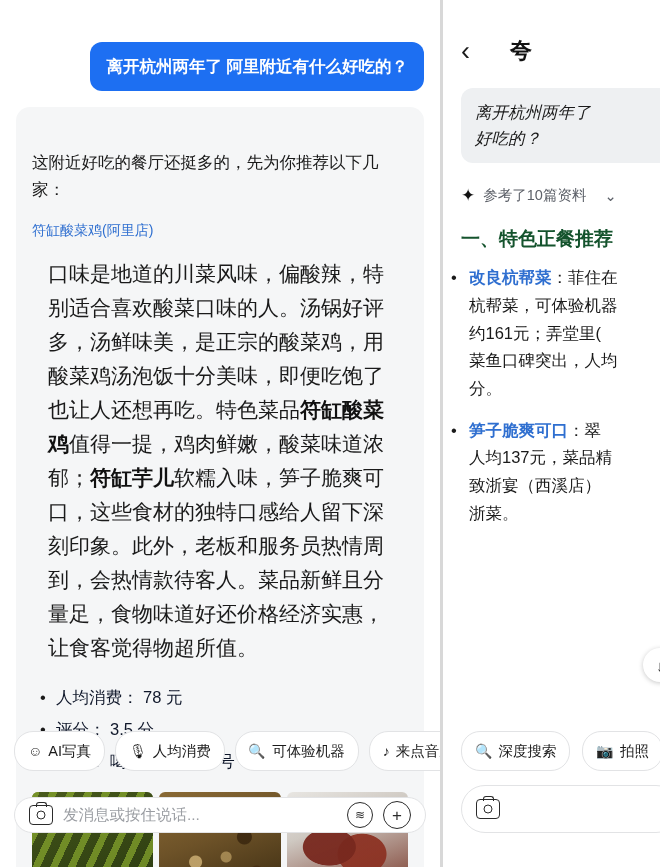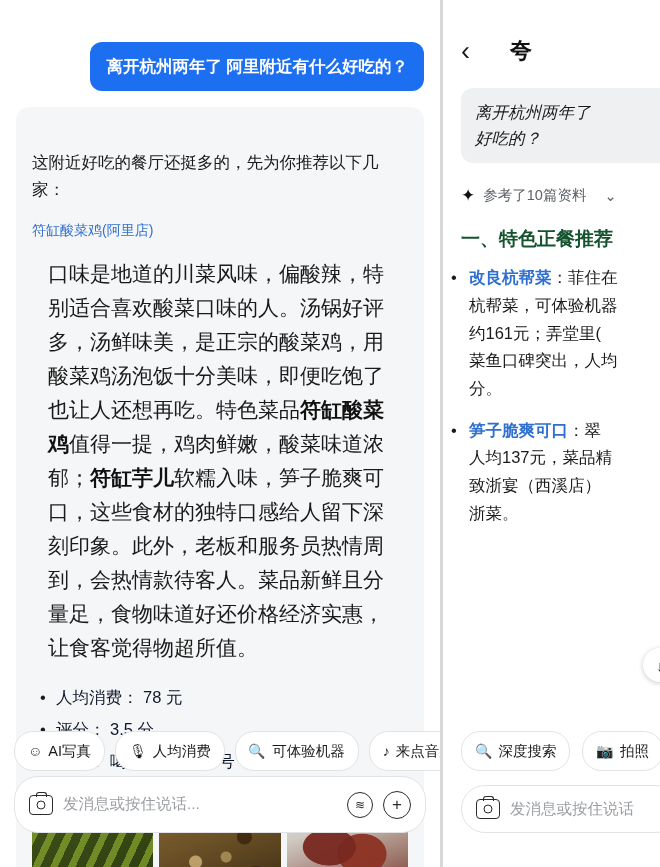--- a/index.html
+++ b/index.html
@@ -187,21 +187,21 @@
     color: #1a1a1a;
     white-space: nowrap;
   }
   .chip .gl { font-size: 14px; line-height: 1; }
   
   .composer {
     position: absolute;
     left: 14px;
     right: 14px;
     bottom: 34px;
-    height: 57px;
+    height: 36px;
     border: 1px solid #e2e3e5;
     border-radius: 24px;
     background: #ffffff;
     display: flex;
     align-items: center;
     padding: 0 14px;
     box-sizing: border-box;
     gap: 10px;
   }
   .composer .ph {
@@ -482,17 +482,16 @@
         <span>深度搜索</span>
       </div>
       <div class="chip">
         <span class="gl">📷</span>
         <span>拍照</span>
       </div>
     </div>
 
     <div class="r-composer">
       <div class="icon-cam"></div>
-      <div class="ph">发消息或按住说话</div>
     </div>
   </div>
 
 </div>
 
 </body></html>

